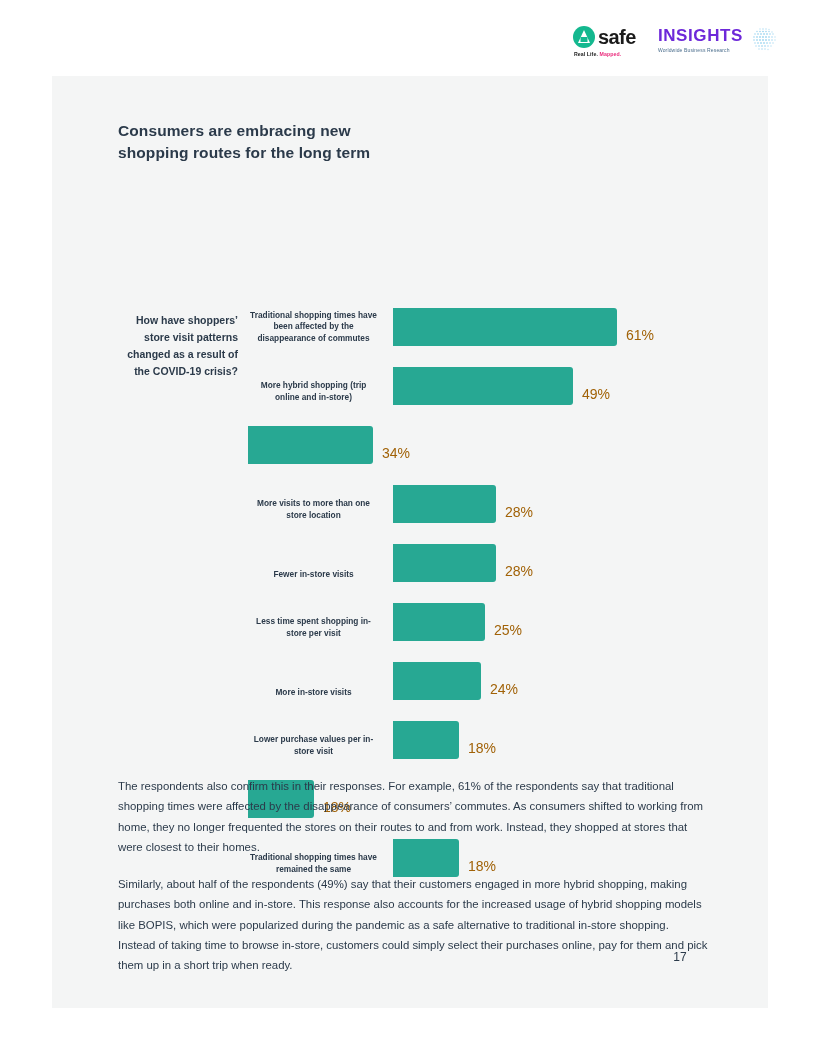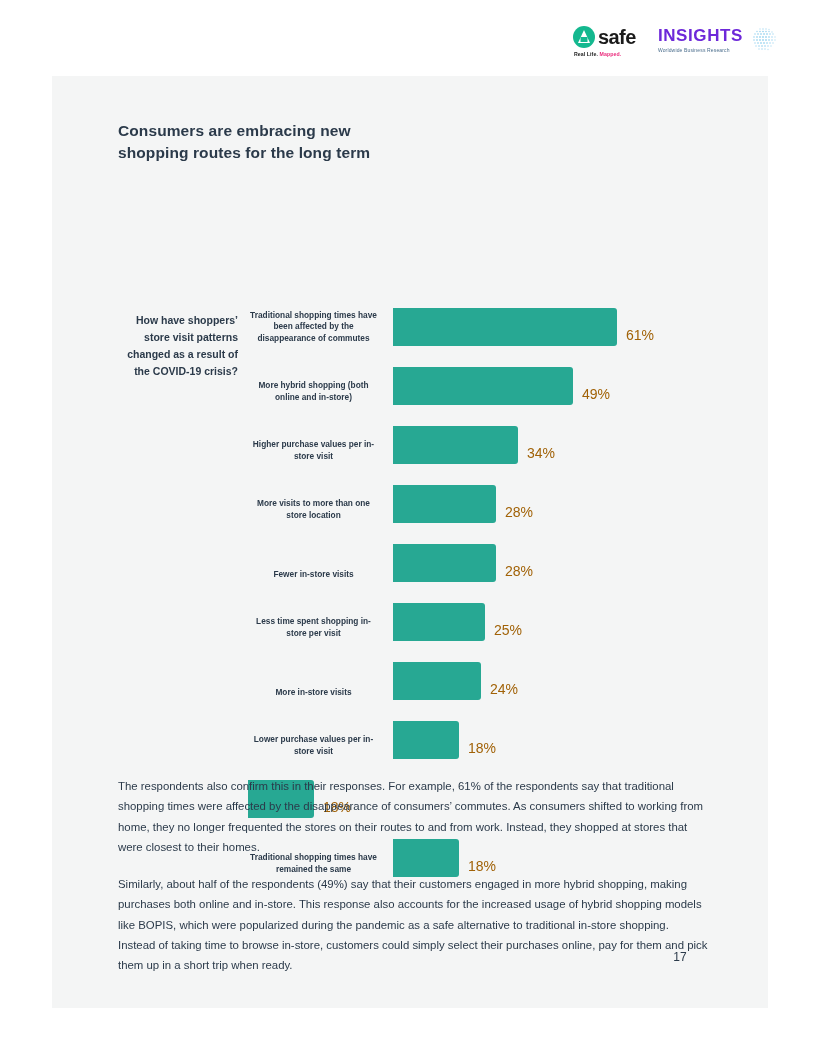--- a/index.html
+++ b/index.html
@@ -314,29 +314,28 @@
 
         <div class="row">
           <div class="row-label">Traditional shopping times have been affected by the disappearance of commutes</div>
           <div class="bar-wrap">
             <div class="bar" style="width:224px"></div>
             <div class="bar-value">61%</div>
           </div>
         </div>
 
         <div class="row">
-          <div class="row-label">More hybrid shopping (both online and in-store)</div>
+          <div class="row-label">More hybrid shopping (trip online and in-store)</div>
           <div class="bar-wrap">
             <div class="bar" style="width:180px"></div>
             <div class="bar-value">49%</div>
           </div>
         </div>
 
         <div class="row">
-          <div class="row-label">Higher purchase values per in-store visit</div>
           <div class="bar-wrap">
             <div class="bar" style="width:125px"></div>
             <div class="bar-value">34%</div>
           </div>
         </div>
 
         <div class="row">
           <div class="row-label">More visits to more than one store location</div>
           <div class="bar-wrap">
             <div class="bar" style="width:103px"></div>

